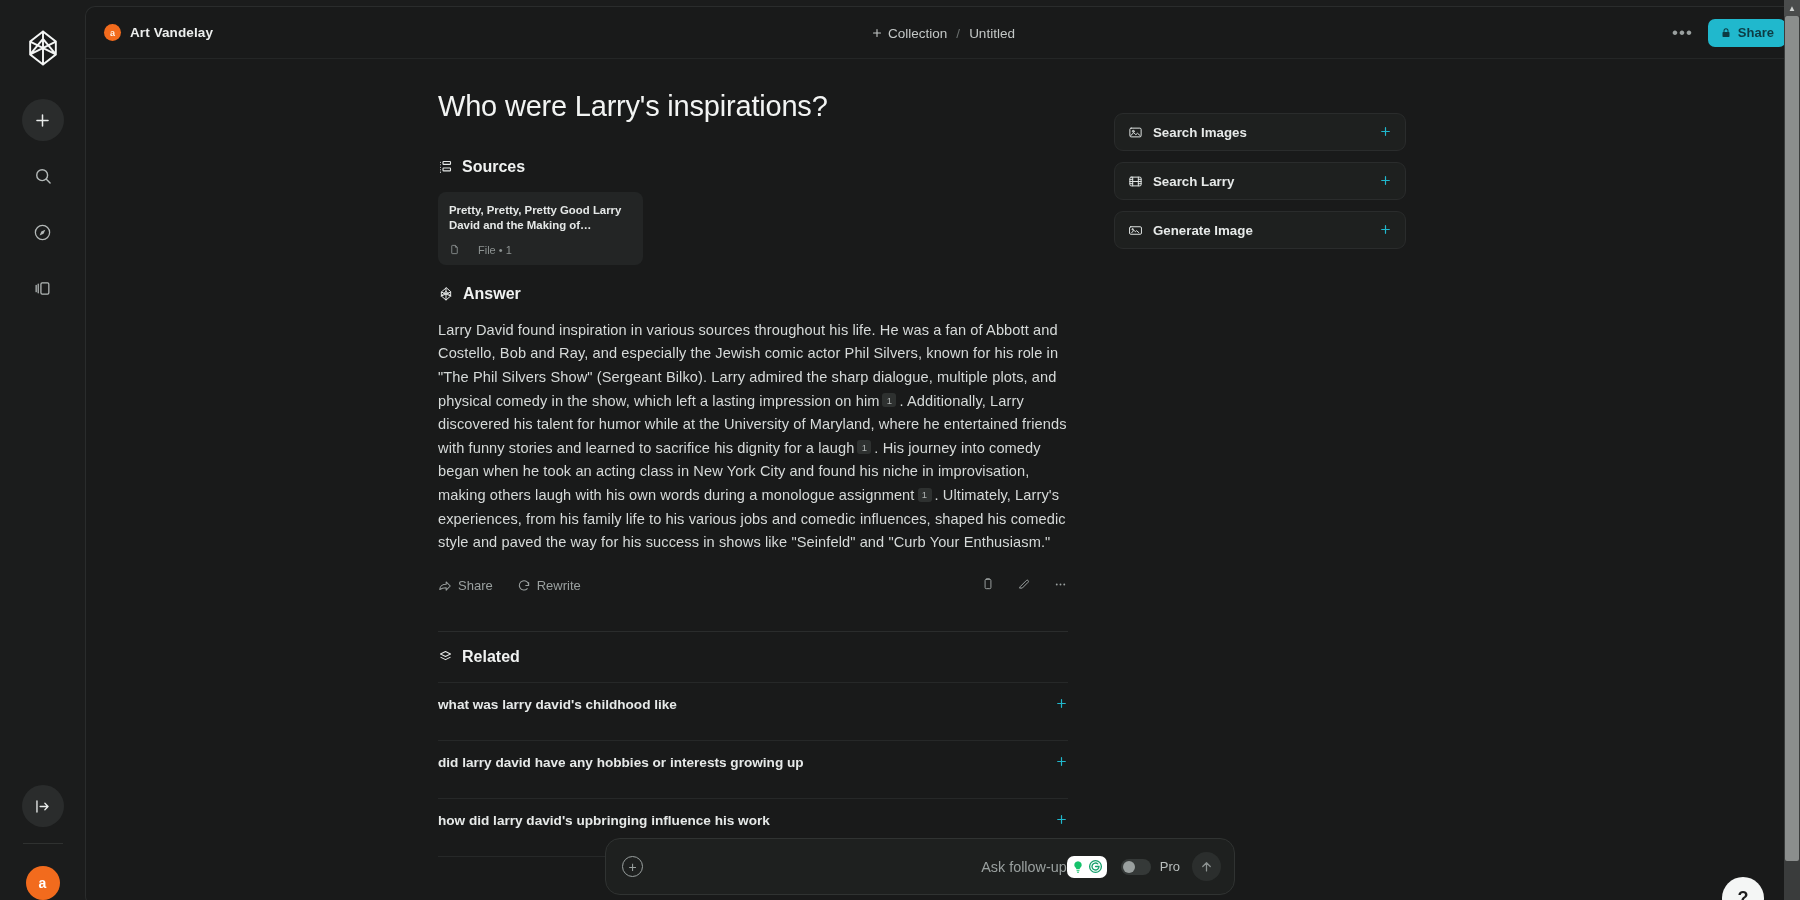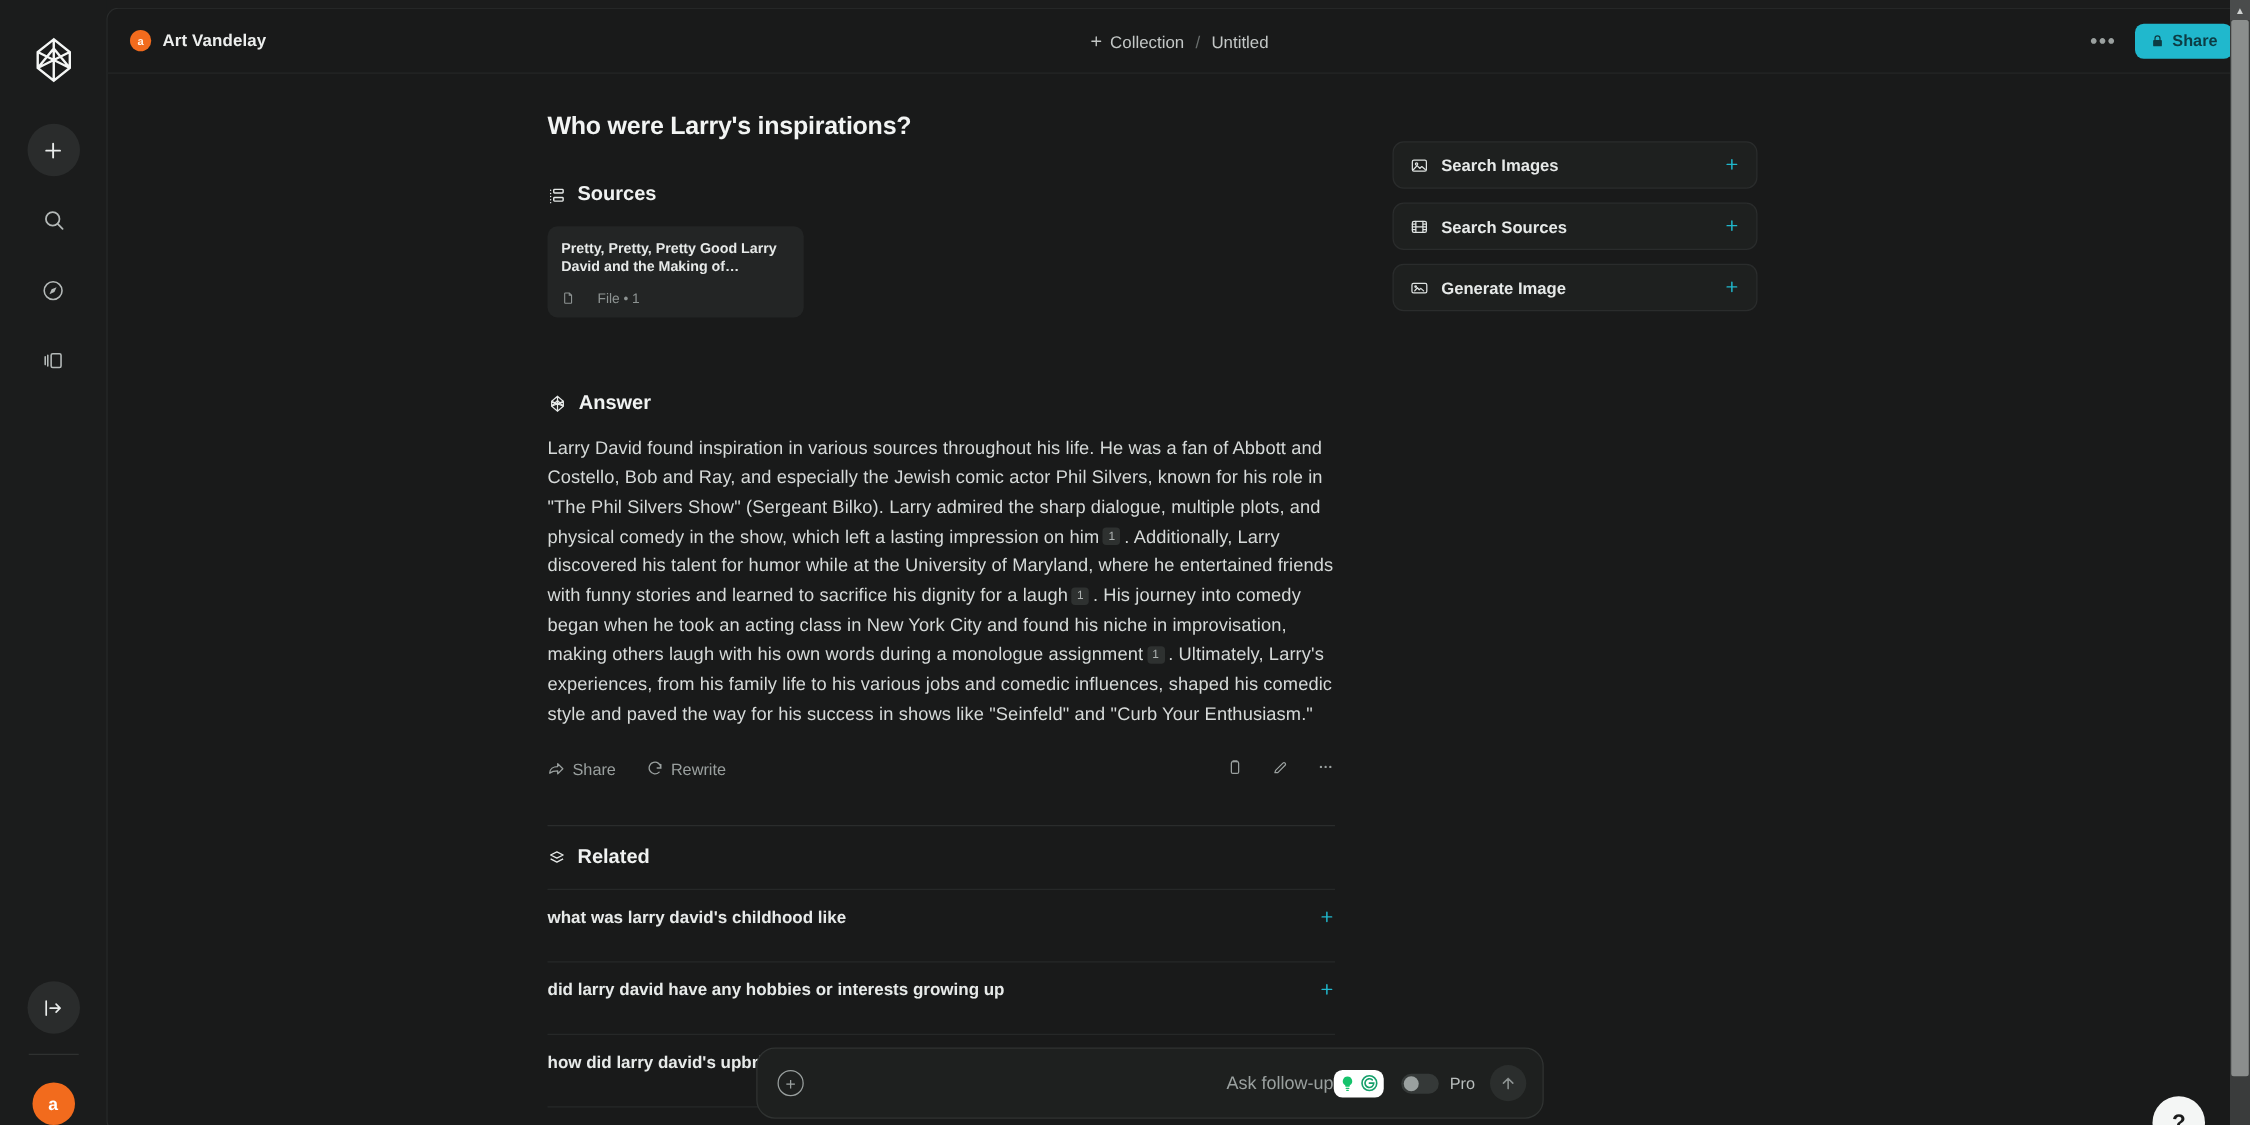--- a/index.html
+++ b/index.html
@@ -84,21 +84,21 @@
   
   #content {
     flex: 1 1 auto; position: relative; overflow: hidden;
     display: flex; justify-content: center;
   }
   #cols { width: 1010px; display: flex; gap: 46px; padding-top: 30px; }
   #left-col { width: 630px; flex: 0 0 630px; }
   #right-col { width: 292px; flex: 0 0 292px; padding-top: 24px; }
 
   h1.qtitle {
-    color: #f2f4f3; font-size: 20px; font-weight: 700;
+    color: #f2f4f3; font-size: 29px; font-weight: 400;
     letter-spacing: -.2px; line-height: 1.2; margin-bottom: 34px;
   }
   .sec-head {
     display: flex; align-items: center; gap: 9px;
     color: #f0f2f1; font-size: 16px; font-weight: 700; margin-bottom: 16px;
   }
   .sec-head .ic { color: #e6e9e8; display: flex; }
 
   .source-card {
     width: 205px; background: #232525; border-radius: 8px;
@@ -106,21 +106,21 @@
   }
   .source-title {
     color: #e6e9e8; font-size: 11.4px; font-weight: 700; line-height: 1.35;
     display: -webkit-box; -webkit-line-clamp: 2; -webkit-box-orient: vertical; overflow: hidden;
   }
   .source-meta {
     margin-top: 10px; display: flex; align-items: center; gap: 18px;
     color: #8d9392; font-size: 11px;
   }
 
-  .answer-block { margin-top: 60px; }
+  .answer-block { margin-top: 20px; }
   .answer-body {
     color: #d6dad9; font-size: 14.6px; line-height: 1.62;
     letter-spacing: .1px;
   }
   .cite {
     display: inline-flex; align-items: center; justify-content: center;
     min-width: 14px; height: 14px; padding: 0 3px; margin: 0 3px;
     background: #2e3130; color: #aeb3b2; border-radius: 3px;
     font-size: 9.5px; vertical-align: 2px;
   }
@@ -427,21 +427,21 @@
                     <path d="M12 5v14M5 12h14"></path>
                   </svg></span>
               </div>
               <div class="tool-card">
                 <span class="tool-ic">
                   <svg width="15" height="15" viewBox="0 0 24 24" fill="none" stroke="currentColor" stroke-width="1.6" stroke-linejoin="round" stroke-linecap="round">
                     <rect x="3" y="5" width="18" height="14" rx="2"></rect>
                     <path d="M7.5 5v14M16.5 5v14M3 12h18M3 8.5h4.5M3 15.5h4.5M16.5 8.5H21M16.5 15.5H21"></path>
                   </svg>
                 </span>
-                <span class="tool-label">Search Sources</span>
+                <span class="tool-label">Search Larry</span>
                 <span class="tool-plus"><svg width="13" height="13" viewBox="0 0 24 24" fill="none" stroke="currentColor" stroke-width="2.2" stroke-linecap="round">
                     <path d="M12 5v14M5 12h14"></path>
                   </svg></span>
               </div>
               <div class="tool-card">
                 <span class="tool-ic">
                   <svg width="15" height="15" viewBox="0 0 24 24" fill="none" stroke="currentColor" stroke-width="1.6" stroke-linejoin="round" stroke-linecap="round">
                     <rect x="2.5" y="6" width="19" height="12" rx="2"></rect>
                     <path d="M6 15.5l3.4-4 2.4 2.6 2-1.8 3.6 3.2"></path>
                     <circle cx="7.2" cy="10" r="1"></circle>

